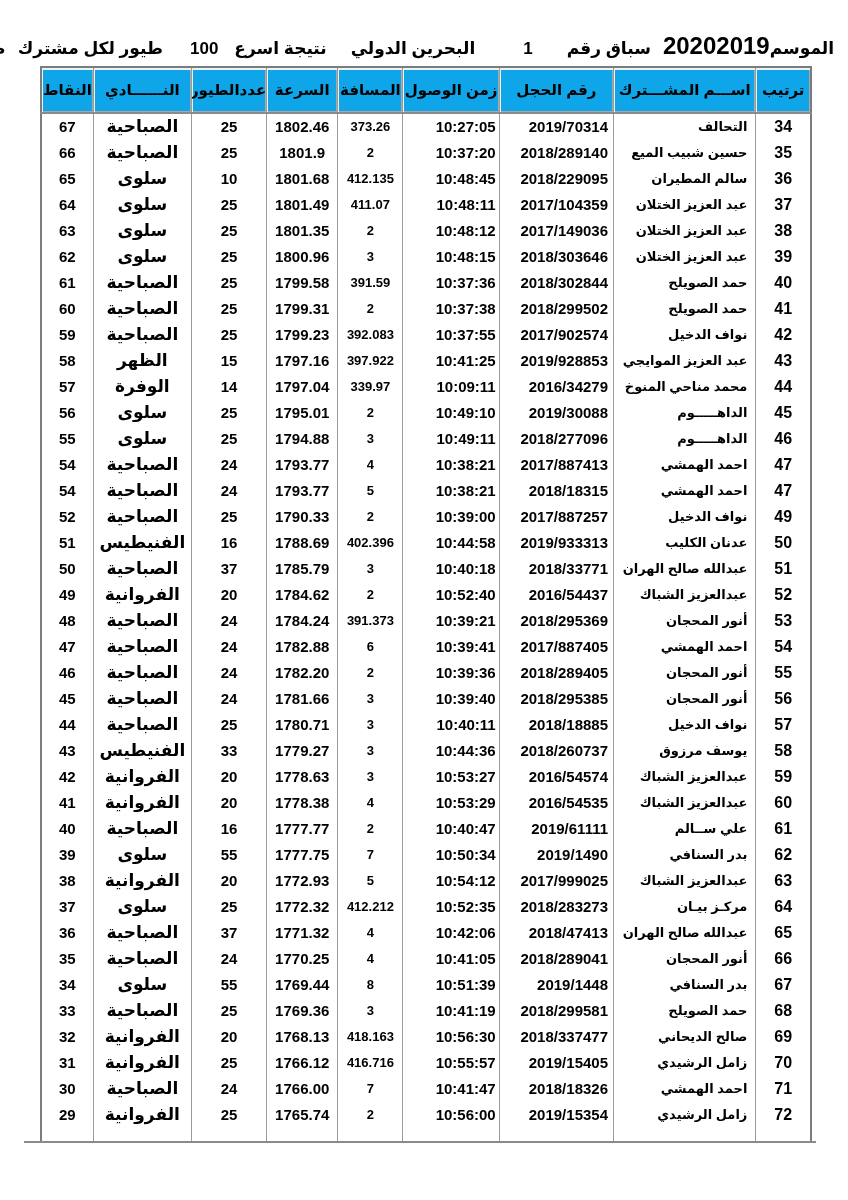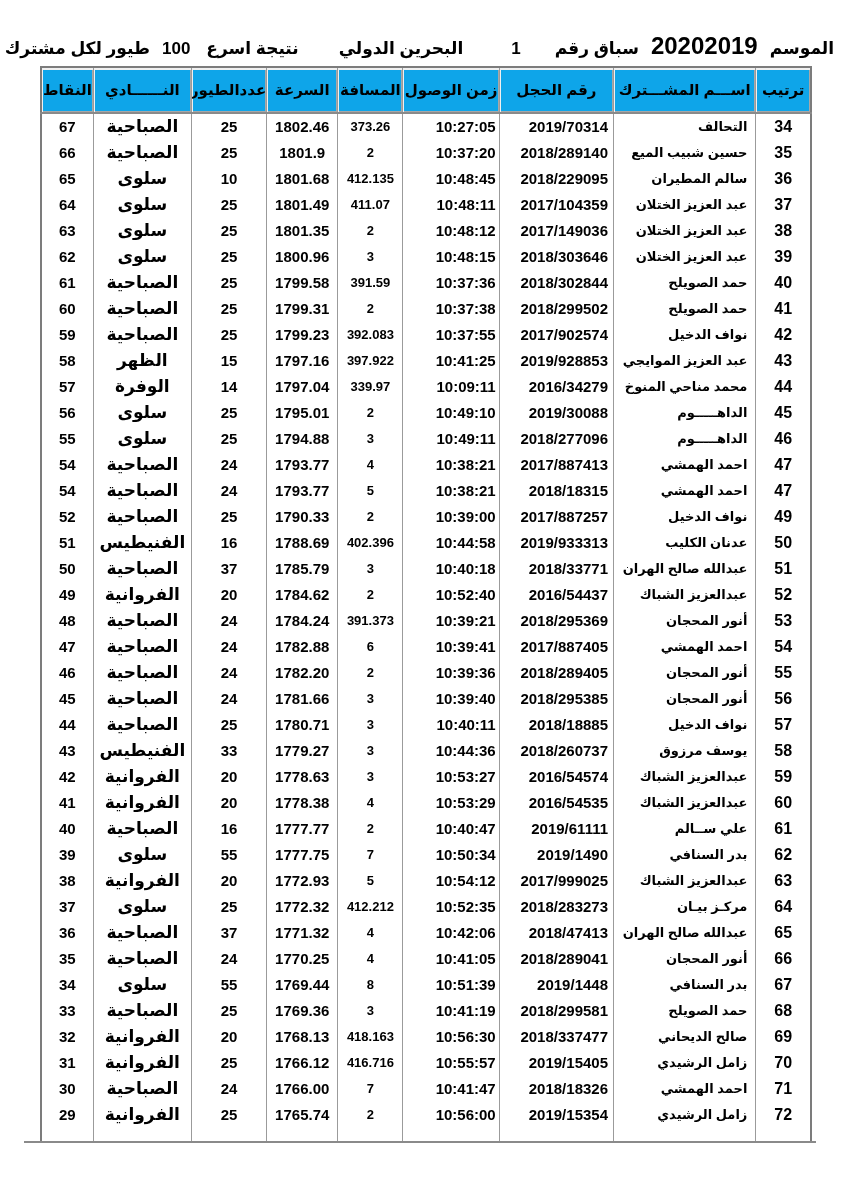--- a/index.html
+++ b/index.html
@@ -9,27 +9,27 @@
     font-family:"Liberation Sans","DejaVu Sans",sans-serif;
     font-weight:bold; color:#000;
   }
   
   .title-row {
     position:absolute; top:32px; right:14px; left:36px;
     direction:rtl; display:flex; align-items:baseline;
     font-size:17px; white-space:nowrap;
   }
   .title-row > span { display:inline-block; }
-  .title-row > span:nth-child(1){ margin-left:12px; }
+  .title-row > span:nth-child(1){ }
   .title-row > span:nth-child(2){ margin-left:12px; font-size:24px; }
   .title-row > span:nth-child(3){ margin-left:34px; }
   .title-row > span:nth-child(4){ margin-left:48px; }
-  .title-row > span:nth-child(5){ margin-left:40px; }
+  .title-row > span:nth-child(5){ margin-left:24px; }
   .title-row > span:nth-child(6){ margin-left:16px; }
-  .title-row > span:nth-child(7){ margin-left:12px; }
+  .title-row > span:nth-child(7){ margin-left:27px; }
   .title-row > span:nth-child(8){ margin-left:12px; }
   .title-row > span:nth-child(9){ margin-left:16px; }
 
   
   .results-table {
     position:absolute; top:66px; left:40px; width:772px;
     border-collapse:collapse; table-layout:fixed; direction:rtl;
     border:2px solid #7c7c7c; border-bottom:none;
   }
   .results-table th, .results-table td {

